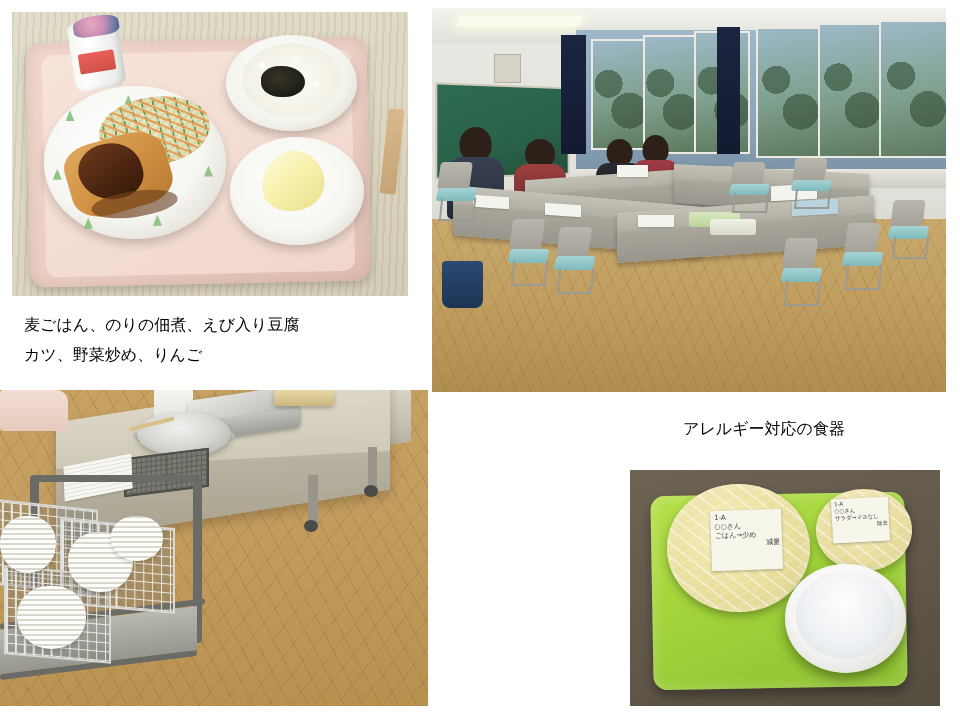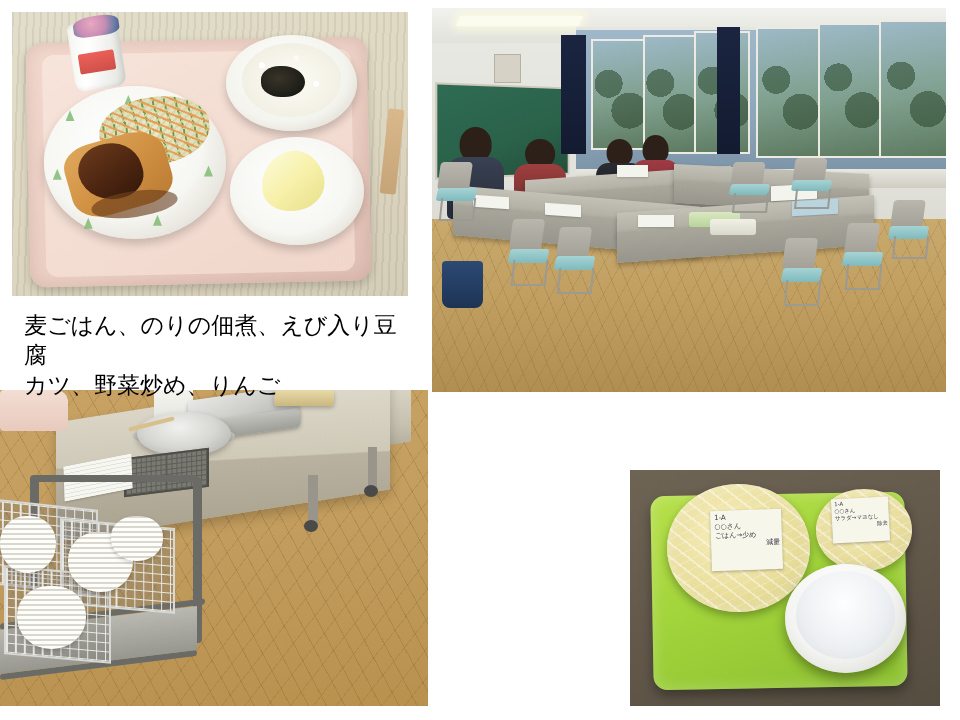--- a/index.html
+++ b/index.html
@@ -19,21 +19,21 @@
     overflow: hidden;
   }
   .photo {
     position: absolute;
     overflow: hidden;
     background: #6b6253;
   }
   .caption {
     position: absolute;
     color: #000000;
-    font-size: 23px;
+    font-size: 16px;
     line-height: 30px;
     letter-spacing: 0px;
     white-space: pre-line;
     font-family: "DejaVu Sans", "Liberation Sans", sans-serif;
   }
 
   
   .layer { position: absolute; }
   .ell { border-radius: 50%; }
 
@@ -635,14 +635,15 @@
       <span style="text-align:right;">除去</span>
     </div>
 
     <div class="layer bowl-white"></div>
     <div class="layer bowl-inner"></div>
   </div>
 
   <div class="caption" id="caption-menu" style="left:24px; top:310px; width:390px;">麦ごはん、のりの佃煮、えび入り豆腐
 カツ、野菜炒め、りんご</div>
 
+  <div class="caption" id="caption-allergy" style="left:683px; top:414px; width:260px;">アレルギー対応の食器</div>
 
 </div>
 
 </body></html>

